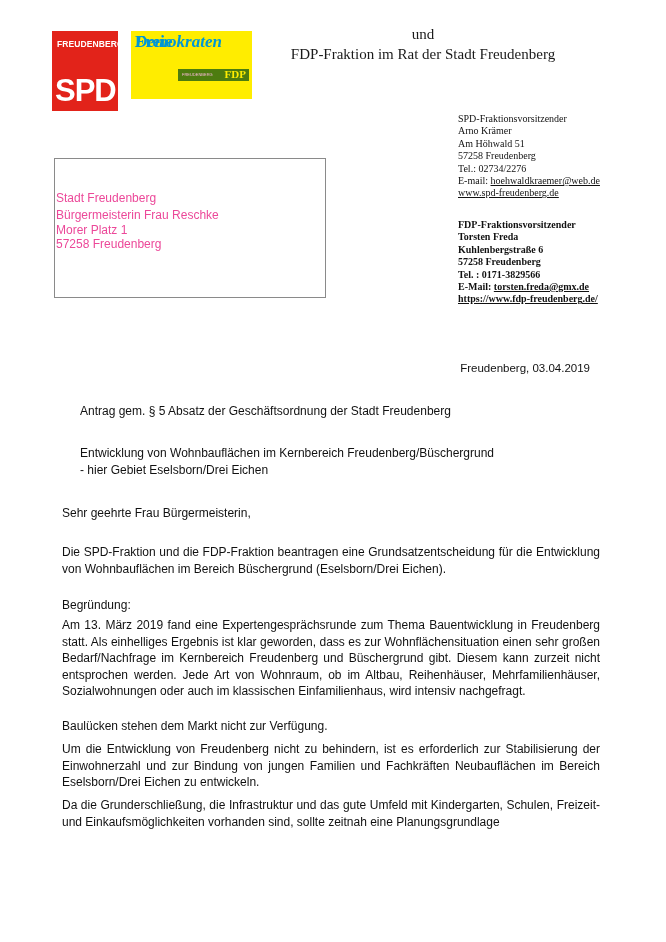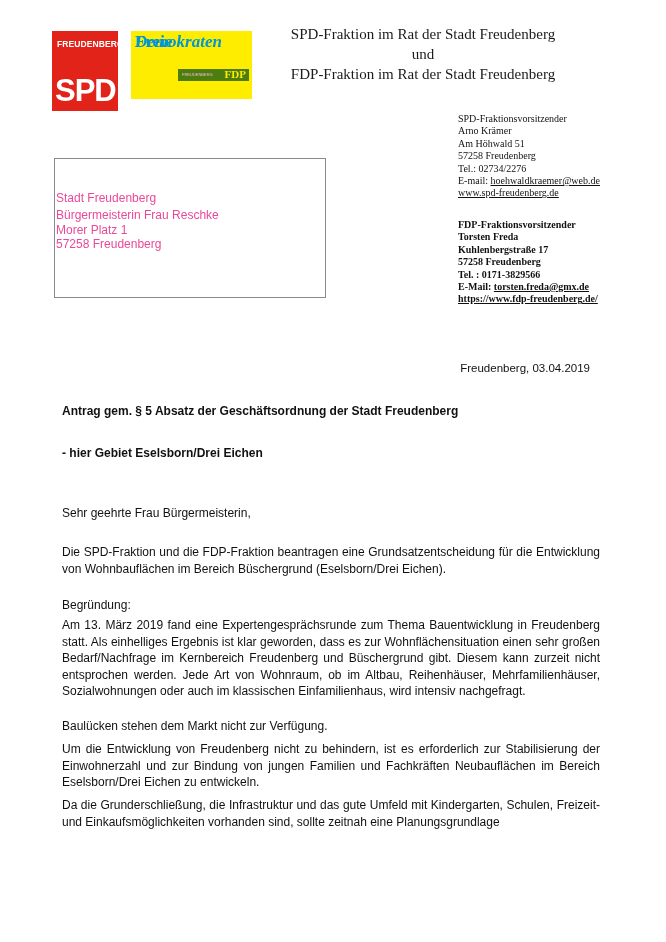--- a/index.html
+++ b/index.html
@@ -32,21 +32,21 @@
 
   
   #address-box { left:54px; top:158px; width:272px; height:140px; border:1px solid #8a8a8a; box-sizing:border-box; }
   #address-lines { left:56px; top:190px; font-size:12px; color:#ec4899; }
   #address-lines .ln { line-height:16.5px; }
   #address-lines .ln.tight { line-height:14px; }
 
   #date-line { right:76px; top:362px; font-size:11.5px; }
 
   .body-text { left:62px; width:538px; font-size:12px; line-height:16.6px; color:#111; }
-  .bold { font-weight:bold; }
+  .bold { font-weight:normal;margin-left:18px; }
   .justify { text-align:justify; text-align-last:left; }
 
   #subject-1 { top:403px; }
   #subject-2 { top:445px; }
   #salutation { top:505px; }
   #intro { top:544px; }
   #reason-label { top:597px; }
   #reason-p1 { top:617px; }
   #reason-p2 { top:718px; }
   #reason-p3 { top:741px; }
@@ -63,57 +63,57 @@
 <div id="fdp-logo" class="abs">
   <span class="l1 serif">Freie</span>
   <span class="l2 serif">Demokraten</span>
   <div class="bar">
     <span class="tiny sans">FREUDENBERG</span>
     <span class="fdp serif">FDP</span>
   </div>
 </div>
 
 <div id="party-header" class="abs serif">
-  <div>SPD-Fraktion im Rat der Stadt Freudenberg</div>
   <div>und</div>
   <div>FDP-Fraktion im Rat der Stadt Freudenberg</div>
 </div>
 
 <div id="spd-contact" class="abs contact serif">
   <div>SPD-Fraktionsvorsitzender</div>
   <div>Arno Krämer</div>
   <div>Am Höhwald 51</div>
   <div>57258 Freudenberg</div>
   <div>Tel.: 02734/2276</div>
   <div><span>E-mail: </span><a>hoehwaldkraemer@web.de</a></div>
   <div><a>www.spd-freudenberg.de</a></div>
 </div>
 
 <div id="fdp-contact" class="abs contact serif">
   <div>FDP-Fraktionsvorsitzender</div>
   <div>Torsten Freda</div>
-  <div>Kuhlenbergstraße 17</div>
+  <div>Kuhlenbergstraße 6</div>
   <div>57258 Freudenberg</div>
   <div>Tel. : 0171-3829566</div>
   <div><span>E-Mail: </span><a>torsten.freda@gmx.de</a></div>
   <div><a>https://www.fdp-freudenberg.de/</a></div>
 </div>
 
 <div id="address-box" class="abs"></div>
 <div id="address-lines" class="abs sans">
   <div class="ln">Stadt Freudenberg</div>
   <div class="ln">Bürgermeisterin Frau Reschke</div>
   <div class="ln tight">Morer Platz 1</div>
   <div class="ln tight">57258 Freudenberg</div>
 </div>
 
 <div id="date-line" class="abs sans">Freudenberg, 03.04.2019</div>
 
 <div id="subject-1" class="abs body-text sans bold">Antrag gem. § 5 Absatz der Geschäftsordnung der Stadt Freudenberg</div>
 <div id="subject-2" class="abs body-text sans bold">
+  <div>Entwicklung von Wohnbauflächen im Kernbereich Freudenberg/Büschergrund</div>
   <div>- hier Gebiet Eselsborn/Drei Eichen</div>
 </div>
 
 <div id="salutation" class="abs body-text sans">Sehr geehrte Frau Bürgermeisterin,</div>
 <div id="intro" class="abs body-text sans justify">Die SPD-Fraktion und die FDP-Fraktion beantragen eine Grundsatzentscheidung für die Entwicklung von Wohnbauflächen im Bereich Büschergrund (Eselsborn/Drei Eichen).</div>
 <div id="reason-label" class="abs body-text sans">Begründung:</div>
 <div id="reason-p1" class="abs body-text sans justify">Am 13. März 2019 fand eine Expertengesprächsrunde zum Thema Bauentwicklung in Freudenberg statt. Als einhelliges Ergebnis ist klar geworden, dass es zur Wohnflächensituation einen sehr großen Bedarf/Nachfrage im Kernbereich Freudenberg und Büschergrund gibt. Diesem kann zurzeit nicht entsprochen werden. Jede Art von Wohnraum, ob im Altbau, Reihenhäuser, Mehrfamilienhäuser, Sozialwohnungen oder auch im klassischen Einfamilienhaus, wird intensiv nachgefragt.</div>
 <div id="reason-p2" class="abs body-text sans">Baulücken stehen dem Markt nicht zur Verfügung.</div>
 <div id="reason-p3" class="abs body-text sans justify">Um die Entwicklung von Freudenberg nicht zu behindern, ist es erforderlich zur Stabilisierung der Einwohnerzahl und zur Bindung von jungen Familien und Fachkräften Neubauflächen im Bereich Eselsborn/Drei Eichen zu entwickeln.</div>
 <div id="reason-p4" class="abs body-text sans justify">Da die Grunderschließung, die Infrastruktur und das gute Umfeld mit Kindergarten, Schulen, Freizeit- und Einkaufsmöglichkeiten vorhanden sind, sollte zeitnah eine Planungsgrundlage</div>

